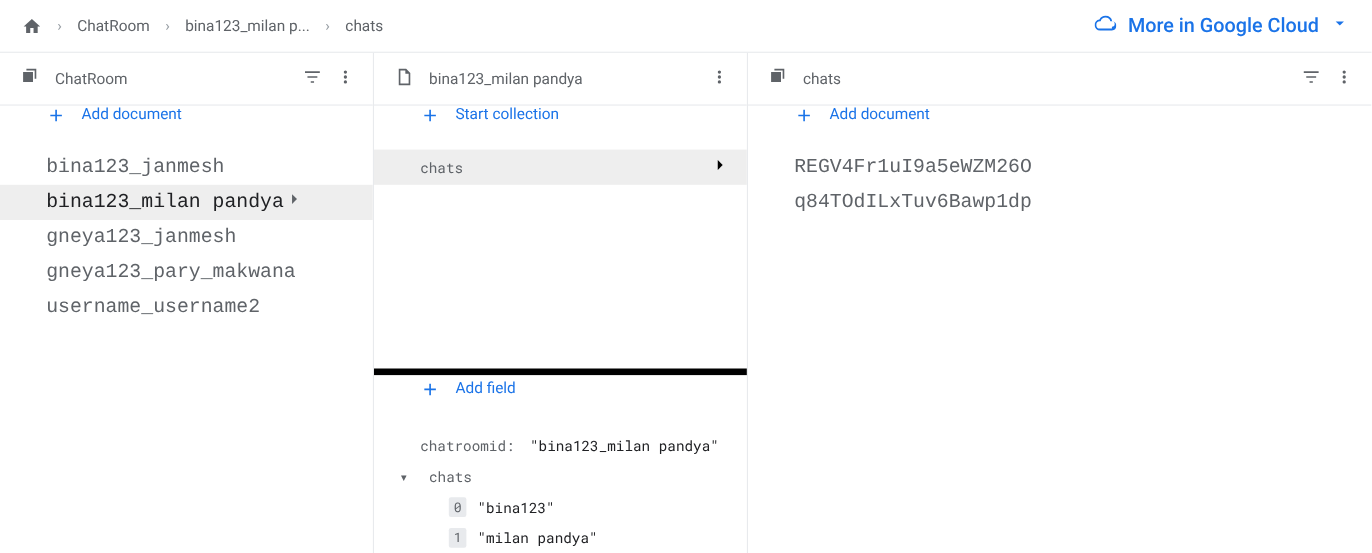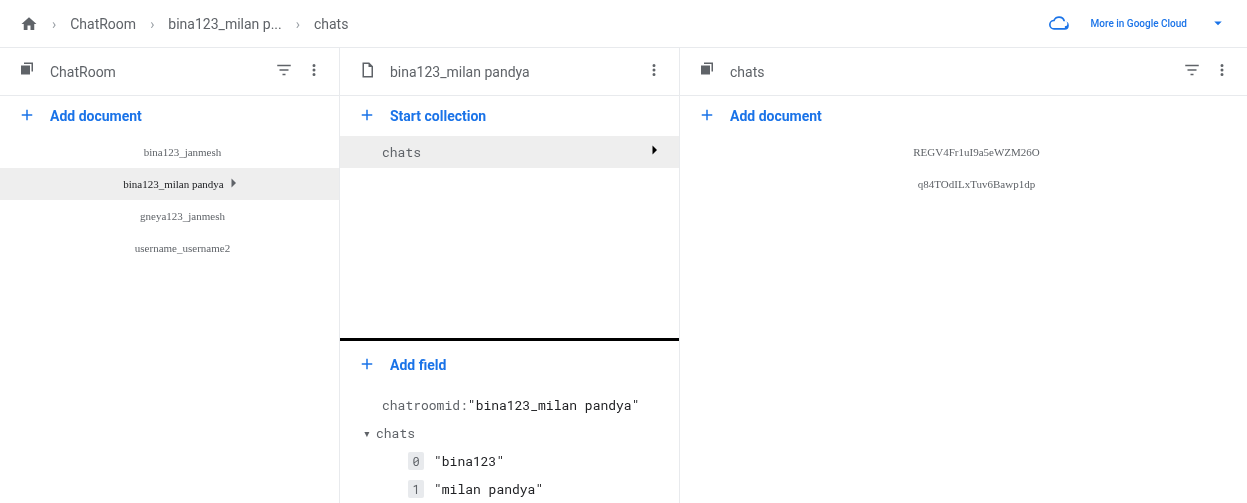--- a/index.html
+++ b/index.html
@@ -24,23 +24,23 @@
     gap: 14px;
     color: #5f6368;
     font-size: 14px;
   }
   .breadcrumb .crumb { cursor: pointer; }
   .breadcrumb .chev { color: #9aa0a6; }
   .home-icon svg { display:block; fill:#5f6368; }
   .cloud-link {
     display: flex;
     align-items: center;
-    gap: 22px;
+    gap: 10px;
     color: #1a73e8;
-    font-size: 10px;
+    font-size: 18px;
     font-weight: 500;
     cursor: pointer;
   }
   .cloud-link svg { fill: #1a73e8; }
   .panels {
     display: flex;
     height: 455px;
   }
   .panel {
     border-right: 1px solid #e8eaed;
@@ -69,39 +69,39 @@
   }
   .panel-header .title svg { fill: #5f6368; }
   .panel-header .actions {
     display: flex;
     align-items: center;
     gap: 12px;
   }
   .panel-header .actions svg { fill:#5f6368; }
   .add-row {
     display: flex;
-    align-items: center;
     height: 40px;
     padding: 0 16px 0 18px;
     color: #1a73e8;
     font-size: 14px;
-    font-weight: 700;
+    font-weight: 400;
     gap: 14px;
     cursor: pointer;
+    margin-left: 24px;
   }
   .add-row svg { fill:#1a73e8; }
   .list { overflow-y: auto; }
   .list-item {
     display: flex;
     align-items: center;
-    justify-content: center;
+    justify-content: flex-start;
     height: 32px;
     padding: 0 16px 0 42px;
-    font-family: Liberation Serif, serif;
-    font-size: 11px;
+    font-family: Liberation Mono, monospace;
+    font-size: 18px;
     color: #5f6368;
     cursor: pointer;
   }
   .list-item.selected {
     background: #eeeeee;
     color: #202124;
   }
   .list-item .chev-right svg { fill:#5f6368; }
   .subcol-list { }
   .subcol-item {
@@ -110,31 +110,31 @@
     justify-content:space-between;
     height: 32px;
     padding: 0 16px 0 42px;
     font-family: "Roboto Mono","Menlo","Consolas",monospace;
     font-size:13px;
     color:#5f6368;
     background:#eeeeee;
     cursor:pointer;
   }
   .fields-area {
-    border-top: 3px solid #000000;
+    border-top: 6px solid #000000;
     padding-top: 4px;
   }
   .fields {
     padding: 6px 16px 0 42px;
     font-family: "Roboto Mono","Menlo","Consolas",monospace;
     font-size: 13px;
     line-height: 28px;
     color:#5f6368;
   }
-  .field-row { display:flex; align-items:flex-end; gap:0; }
+  .field-row { display:flex; align-items:flex-end; gap:14px; }
   .field-row .caret { width:18px; margin-left:-24px; text-align:center; color:#5f6368; }
   .field-val { color:#202124; }
   .arr-row { display:flex; align-items:center; gap:10px; padding-left:26px; }
   .idx-badge {
     display:inline-block;
     min-width:16px;
     padding:0 4px;
     background:#e8eaed;
     color:#5f6368;
     text-align:center;
@@ -217,20 +217,23 @@
         <div class="list-item selected">
           <span>bina123_milan pandya</span>
           <span class="chev-right"><svg width="18" height="18" viewBox="0 0 24 24">
               <path d="M10 6l6 6-6 6V6z"></path>
             </svg></span>
         </div>
         <div class="list-item">
           <span>gneya123_janmesh</span>
         </div>
         <div class="list-item">
+          <span>gneya123_pary_makwana</span>
+        </div>
+        <div class="list-item">
           <span>username_username2</span>
         </div>
       </div>
   </div>
 
   <div class="panel panel2">
     <div class="panel-header">
       <div class="title">
         <span>
           <svg width="18" height="18" viewBox="0 0 24 24">

